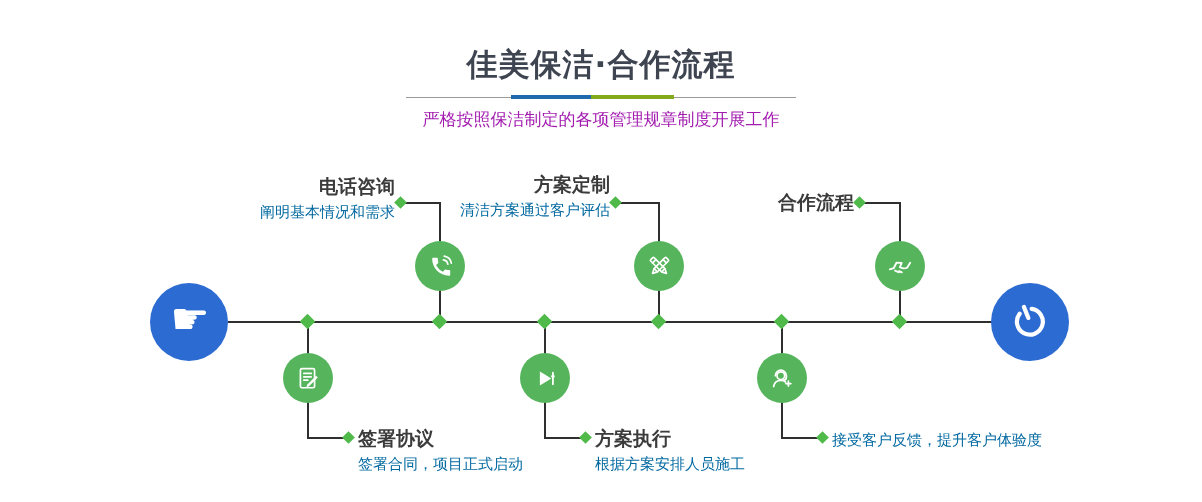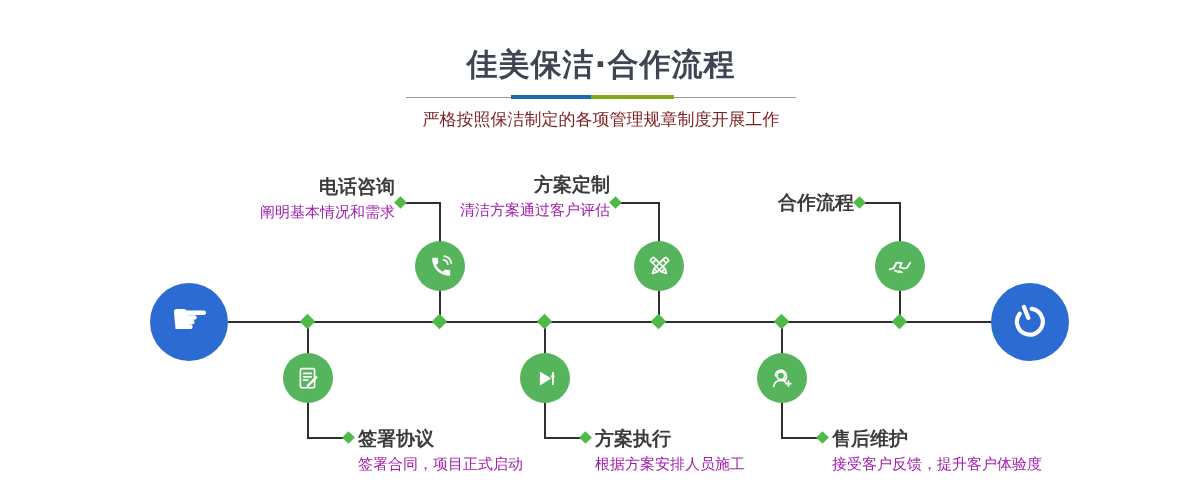--- a/index.html
+++ b/index.html
@@ -9,41 +9,41 @@
 
   
   .page-title { position:absolute; left:0; right:0; top:44px; text-align:center;
     font-size:31px; font-weight:bold; color:#3e4551; letter-spacing:1px; }
   .divider { position:absolute; left:0; right:0; top:93px; height:8px;
     display:flex; align-items:center; justify-content:center; }
   .divider .seg-thin  { height:1px; background:#9a9a9a; }
   .divider .seg-blue  { height:4px; width:80px; background:#1e6aad; }
   .divider .seg-green { height:4px; width:83px; background:#83aa1b; }
   .page-subtitle { position:absolute; left:0; right:0; top:108px; text-align:center;
-    font-size:17px; color:#7f1d1d; }
+    font-size:17px; color:#a21caf; }
 
   
   .hline { position:absolute; height:2px; background:#2f2f2f; z-index:1; }
   .vline { position:absolute; width:2px;  background:#2f2f2f; z-index:1; }
   .diamond { position:absolute; width:11px; height:11px; background:#4fba4a;
     transform:rotate(45deg); z-index:2; }
   .diamond.sm { width:9px; height:9px; }
 
   
   .gcircle { position:absolute; width:50px; height:50px; border-radius:50%;
     background:#56b55c; z-index:3; display:flex; align-items:center; justify-content:center; }
   .bcircle { position:absolute; width:78px; height:78px; border-radius:50%;
     background:#2c6bd2; z-index:3; display:flex; align-items:center; justify-content:center; }
   .hand-glyph { color:#fff; font-size:44px; line-height:1;
     font-family:"DejaVu Sans",sans-serif; transform:translate(1px,-3px); }
 
   
   .step-label { position:absolute; z-index:2; }
   .step-label .t { font-size:19px; font-weight:bold; color:#3b3b3b; line-height:24px; }
-  .step-label .d { font-size:15px; color:#a21caf; line-height:20px; margin-top:4px; }
+  .step-label .d { font-size:15px; color:#0369a1; line-height:20px; margin-top:4px; }
   .step-label.top { text-align:right; }
   .step-label.bottom { text-align:left; }
 </style>
 </head>
 <body>
 
 <div class="stage">
 
   <div class="page-title">佳美保洁·合作流程</div>
   <div class="divider">
@@ -173,17 +173,16 @@
 
   <div class="step-label bottom" style="left:595px;top:426px">
     <div class="t">方案执行</div>
     <div class="d">根据方案安排人员施工</div>
   </div>
   <div class="step-label bottom" style="left:358px;top:426px">
     <div class="t">签署协议</div>
     <div class="d">签署合同，项目正式启动</div>
   </div>
   <div class="step-label bottom" style="left:832px;top:426px">
-    <div class="t">售后维护</div>
     <div class="d">接受客户反馈，提升客户体验度</div>
   </div>
 
 </div>
 
 </body></html>

